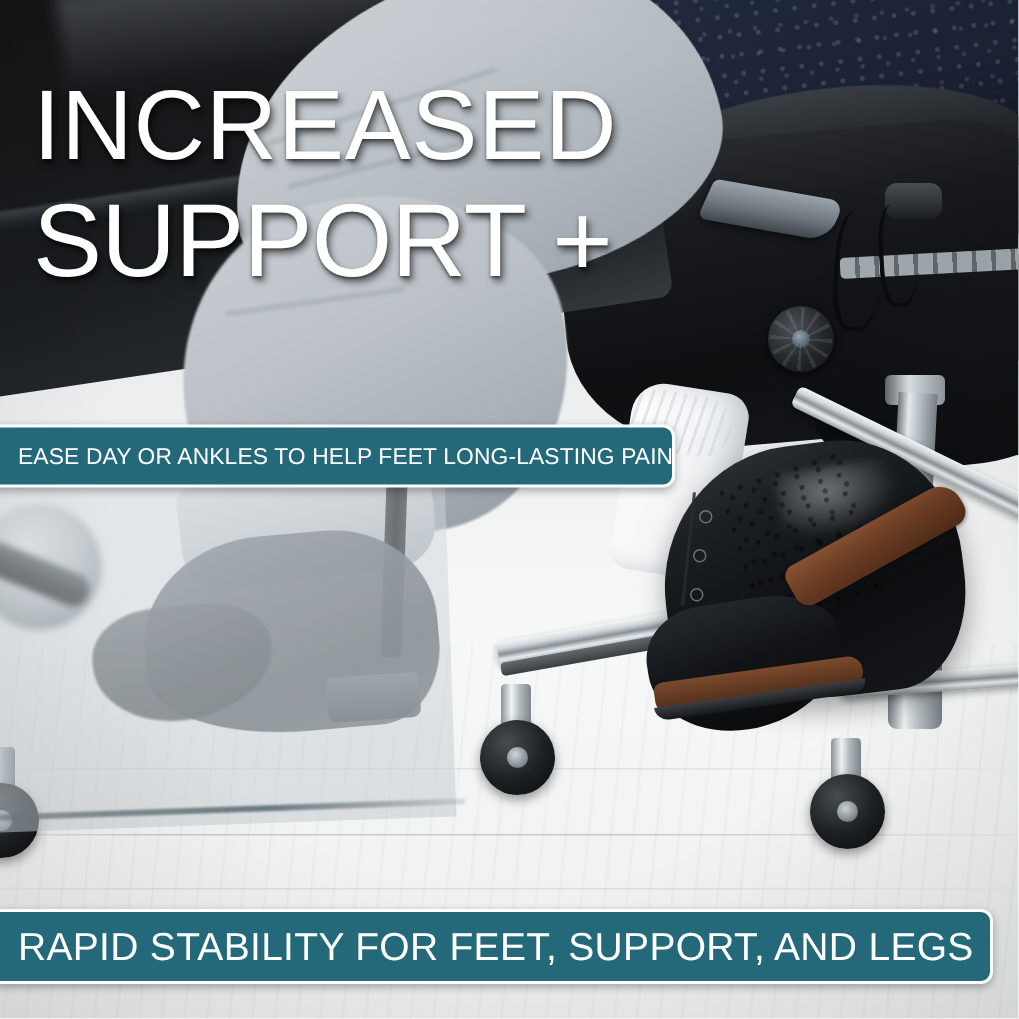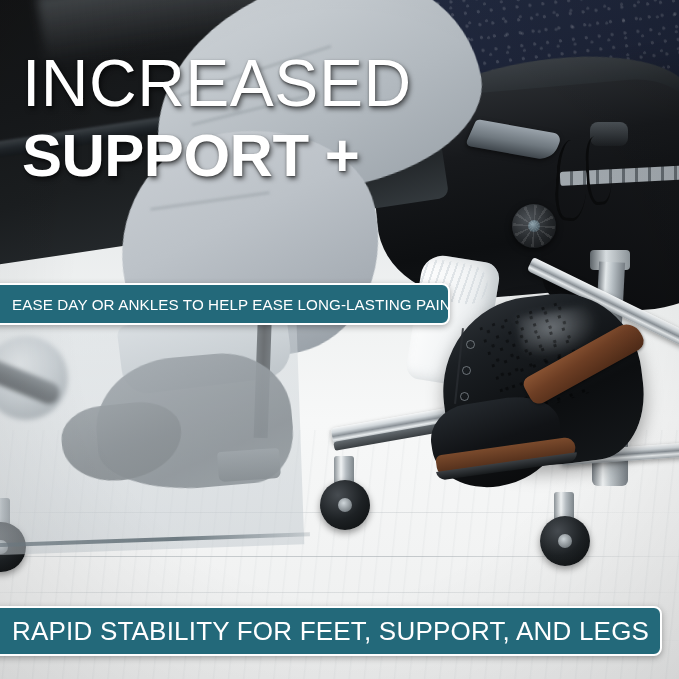--- a/index.html
+++ b/index.html
@@ -342,21 +342,21 @@
     text-shadow:2px 3px 5px rgba(0,0,0,.55), 0 1px 2px rgba(0,0,0,.45);
     line-height:1;
     user-select:none;
     margin-top:20px;
   }
   .hl-1{
     font-size:66px;font-weight:400;letter-spacing:.5px;
     display:block;
   }
   .hl-2{
-    font-size:60px;font-weight:700;letter-spacing:-.5px;
+    font-size:69px;font-weight:400;letter-spacing:-.5px;
     display:block;margin-top:10px;
   }
   .hl-3{
     font-size:70px;font-weight:700;letter-spacing:-.5px;
     display:block;margin-top:8px;
   }
 
   
   .banner{
     position:absolute;
@@ -478,20 +478,20 @@
 
     <div class="vignette"></div>
   </div>
 
   <div class="headline">
     <span class="hl-1">INCREASED</span>
     <span class="hl-2">SUPPORT +</span>
   </div>
 
   <div class="banner banner-top">
-    <span class="bn-text"><span>EASE </span><span class="bold">DAY</span><span> OR </span><span class="bold">ANKLES</span><span> TO HELP EASE LONG-LASTING PAIN</span></span>
+    <span class="bn-text"><span>EASE </span><span class="bold">DAY</span><span> OR </span><span class="bold">ANKLES</span><span> TO HELP FEET LONG-LASTING PAIN</span></span>
   </div>
 
   <div class="banner banner-bottom">
     <span class="bn-text"><span class="bold">RAPID STABILITY</span><span> FOR FEET, SUPPORT, AND LEGS</span></span>
   </div>
 
 </div>
 
 </body></html>

